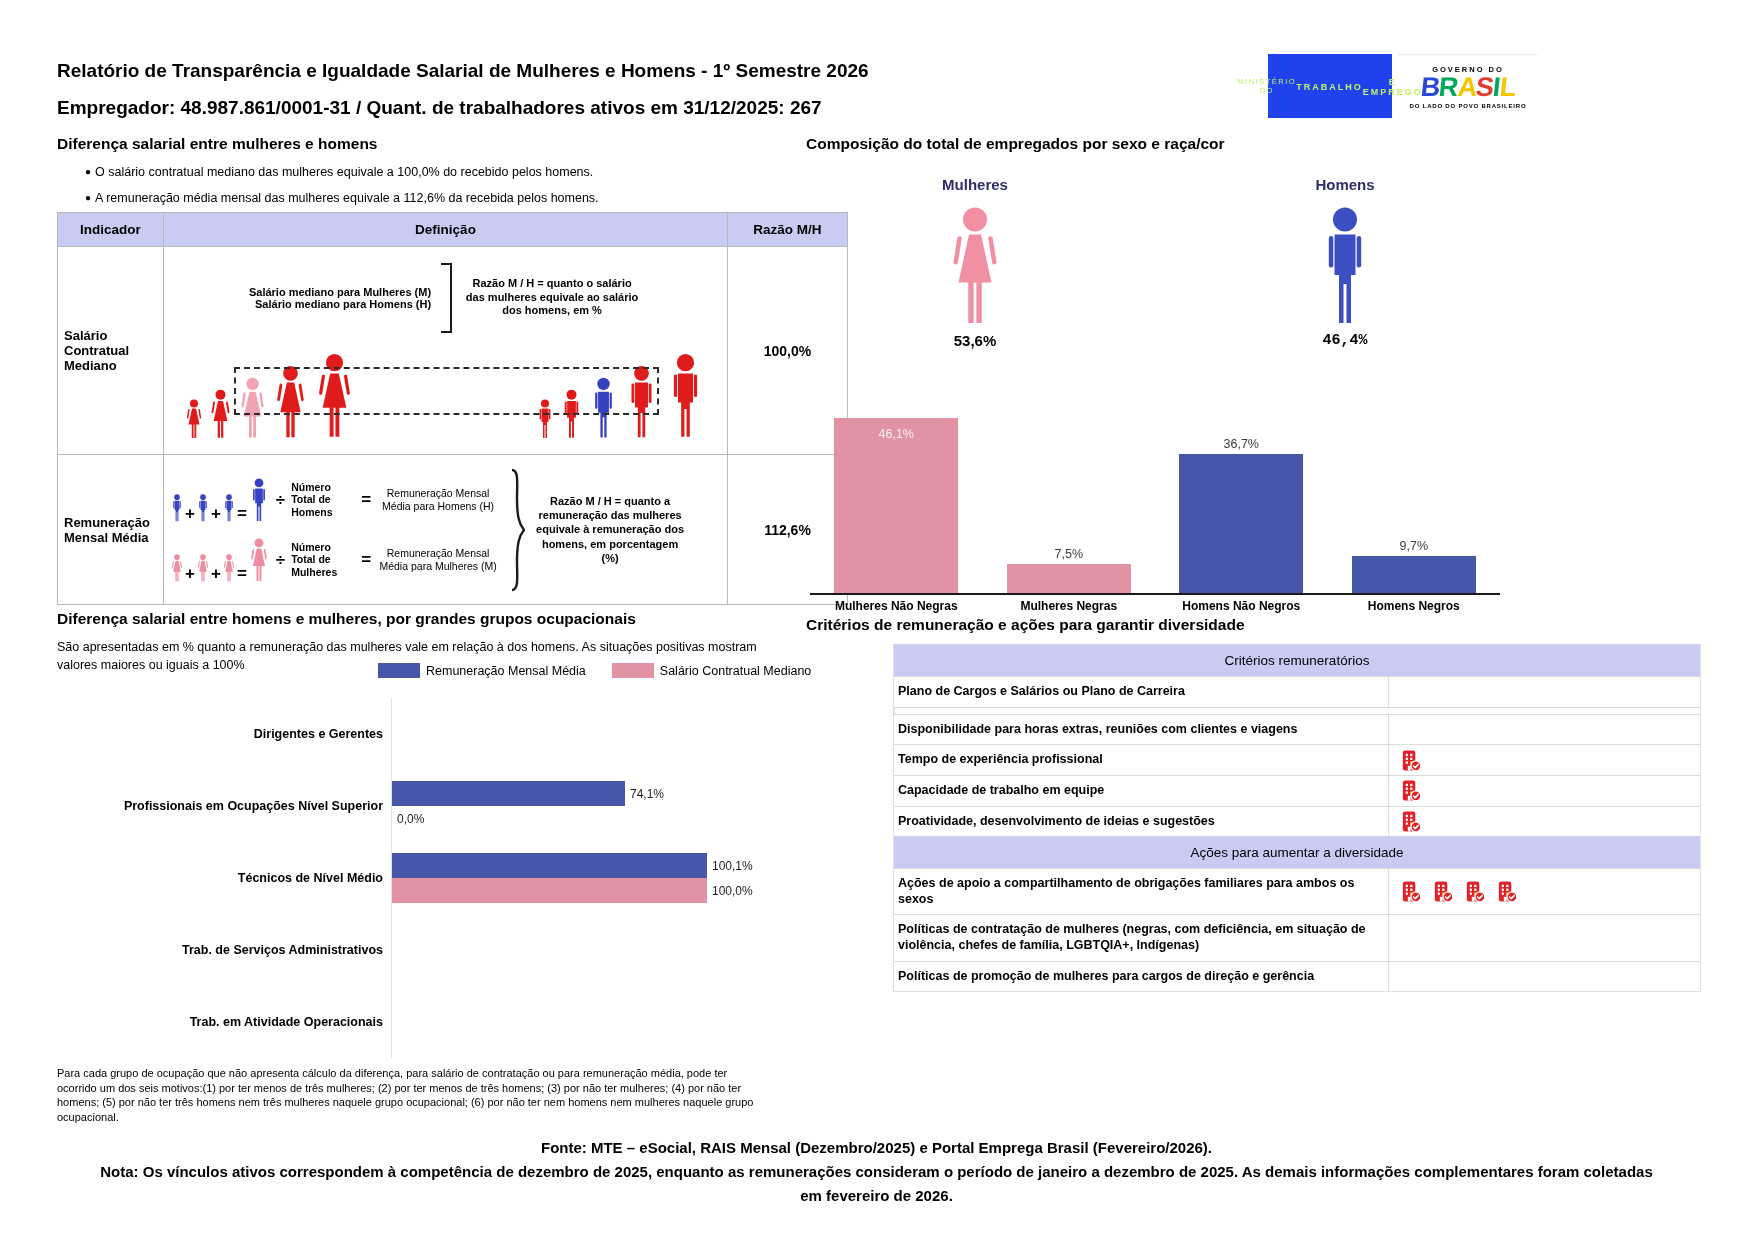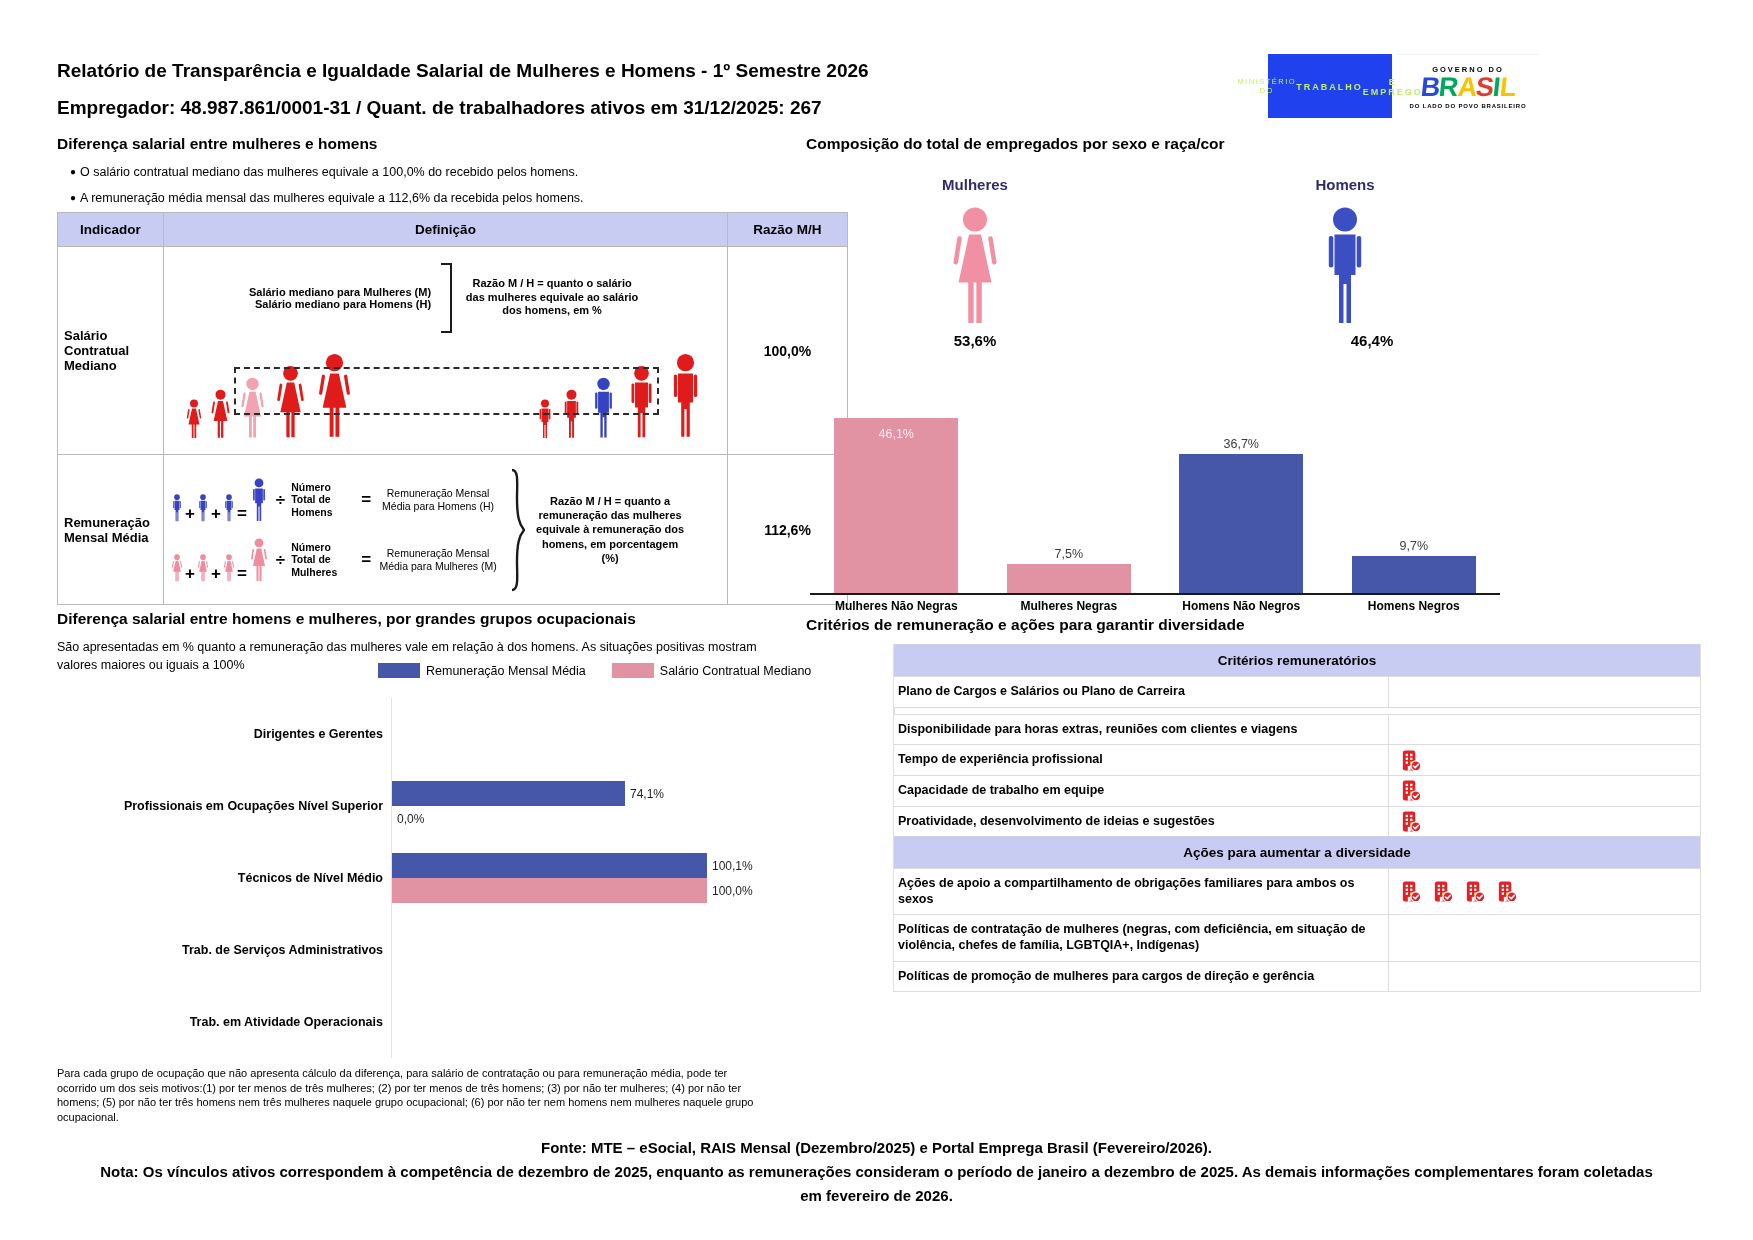--- a/index.html
+++ b/index.html
@@ -15,21 +15,21 @@
   .mte-l2{font-size:9px;font-weight:bold;letter-spacing:2px;margin-top:2px;}
   .gov-logo{width:140px;height:64px;display:flex;flex-direction:column;align-items:center;justify-content:center;border-top:1px solid #eee;}
   .gov-top{font-size:7.5px;font-weight:bold;letter-spacing:2px;}
   .gov-brasil{font-size:27px;font-weight:bold;letter-spacing:-1px;line-height:1;}
   .gov-brasil span{display:inline-block;transform:skewX(-6deg);}
   .gb0{color:#2a49d8;}.gb1{color:#00a859;}.gb2{color:#f6c500;}.gb3{color:#e23b30;}.gb4{color:#00a859;}.gb5{color:#f6c500;}
   .gov-bottom{font-size:6px;font-weight:bold;letter-spacing:.8px;margin-top:2px;}
 
   
   .sect{font-size:15.5px;font-weight:bold;}
-  .bullet{font-size:12.5px;}
+  .bullet{font-size:12.5px;margin-left:15px;}
   .bullet .dot{font-size:10px;vertical-align:1px;margin-right:4px;}
 
   
   table.ind{border-collapse:collapse;width:790px;table-layout:fixed;}
   table.ind th,table.ind td{border:1px solid #b9b9b9;}
   table.ind th{background:#c8ccf3;font-size:13.5px;font-weight:bold;height:31px;}
   .ind-name{font-size:13px;font-weight:bold;padding:6px 6px;vertical-align:middle;}
   .ratio-cell{font-size:14px;font-weight:bold;text-align:center;vertical-align:middle;}
   .def-cell{vertical-align:middle;padding:8px 6px;}
 
@@ -72,21 +72,21 @@
   .vcol{width:172.5px;display:flex;flex-direction:column;justify-content:flex-end;align-items:center;}
   .vbar{width:124px;}
   .vval{font-size:12.5px;color:#3c3c3c;margin-bottom:3px;}
   .vval.inside{color:#f4eef0;margin-bottom:-23px;position:relative;z-index:2;}
   .baseline{position:absolute;left:810px;top:593px;width:690px;height:0;border-top:2.5px solid #1a1a1a;}
   .vcats{position:absolute;left:810px;top:599px;width:690px;display:flex;}
   .vcat{width:172.5px;text-align:center;font-size:12px;font-weight:bold;}
 
   
   .crit{width:806px;border:1px solid #e0e0e0;border-top:none;}
-  .crit-band{background:#c8ccf3;font-size:13.5px;font-weight:bold;text-align:center;padding:8px 0;border-top:1px solid #cfd2ee;}
+  .crit-band{background:#c8ccf3;font-size:13.5px;font-weight:normal;text-align:center;padding:8px 0;border-top:1px solid #cfd2ee;}
   .crit-row{display:flex;border-top:1px solid #dcdcdc;align-items:center;}
   .crit-row:first-child{border-top:none;}
   .crit-label{width:494px;padding:7px 10px 7px 4px;font-size:12.5px;font-weight:bold;line-height:1.25;box-sizing:border-box;}
   .crit-icons{flex:1;display:flex;gap:9px;align-items:center;padding:3px 0 3px 10px;border-left:1px solid #dcdcdc;align-self:stretch;}
 
   
   .footer{position:absolute;left:0;top:1136px;width:1753px;text-align:center;font-size:15px;font-weight:bold;line-height:1.6;}
   .footer .nota{width:1560px;margin:0 auto;}
 </style>
 </head>
@@ -343,21 +343,21 @@
     <svg width="60" height="120" style="color:#f190a2">
         <use href="#sym-woman"></use>
       </svg>
   </div>
   <div class="abs" style="left:1260px;top:206px;width:170px;text-align:center;">
     <svg width="60" height="120" style="color:#3c4fc2">
         <use href="#sym-man"></use>
       </svg>
   </div>
   <div class="abs pct" style="left:890px;top:332px;width:170px;">53,6%</div>
-  <div class="abs pct" style="left:1287px;top:332px;width:170px;">46,4%</div>
+  <div class="abs pct" style="left:1260px;top:332px;width:170px;font-family:Liberation Mono, monospace;">46,4%</div>
 
   <div class="vplot">
     <div class="vcol">
       <span class="vval inside">46,1%</span>
       <div class="vbar" style="height: 175px; background: rgb(226, 147, 163);"></div>
     </div>
     <div class="vcol">
       <span class="vval">7,5%</span>
       <div class="vbar" style="height: 29px; background: rgb(226, 147, 163);"></div>
     </div>

